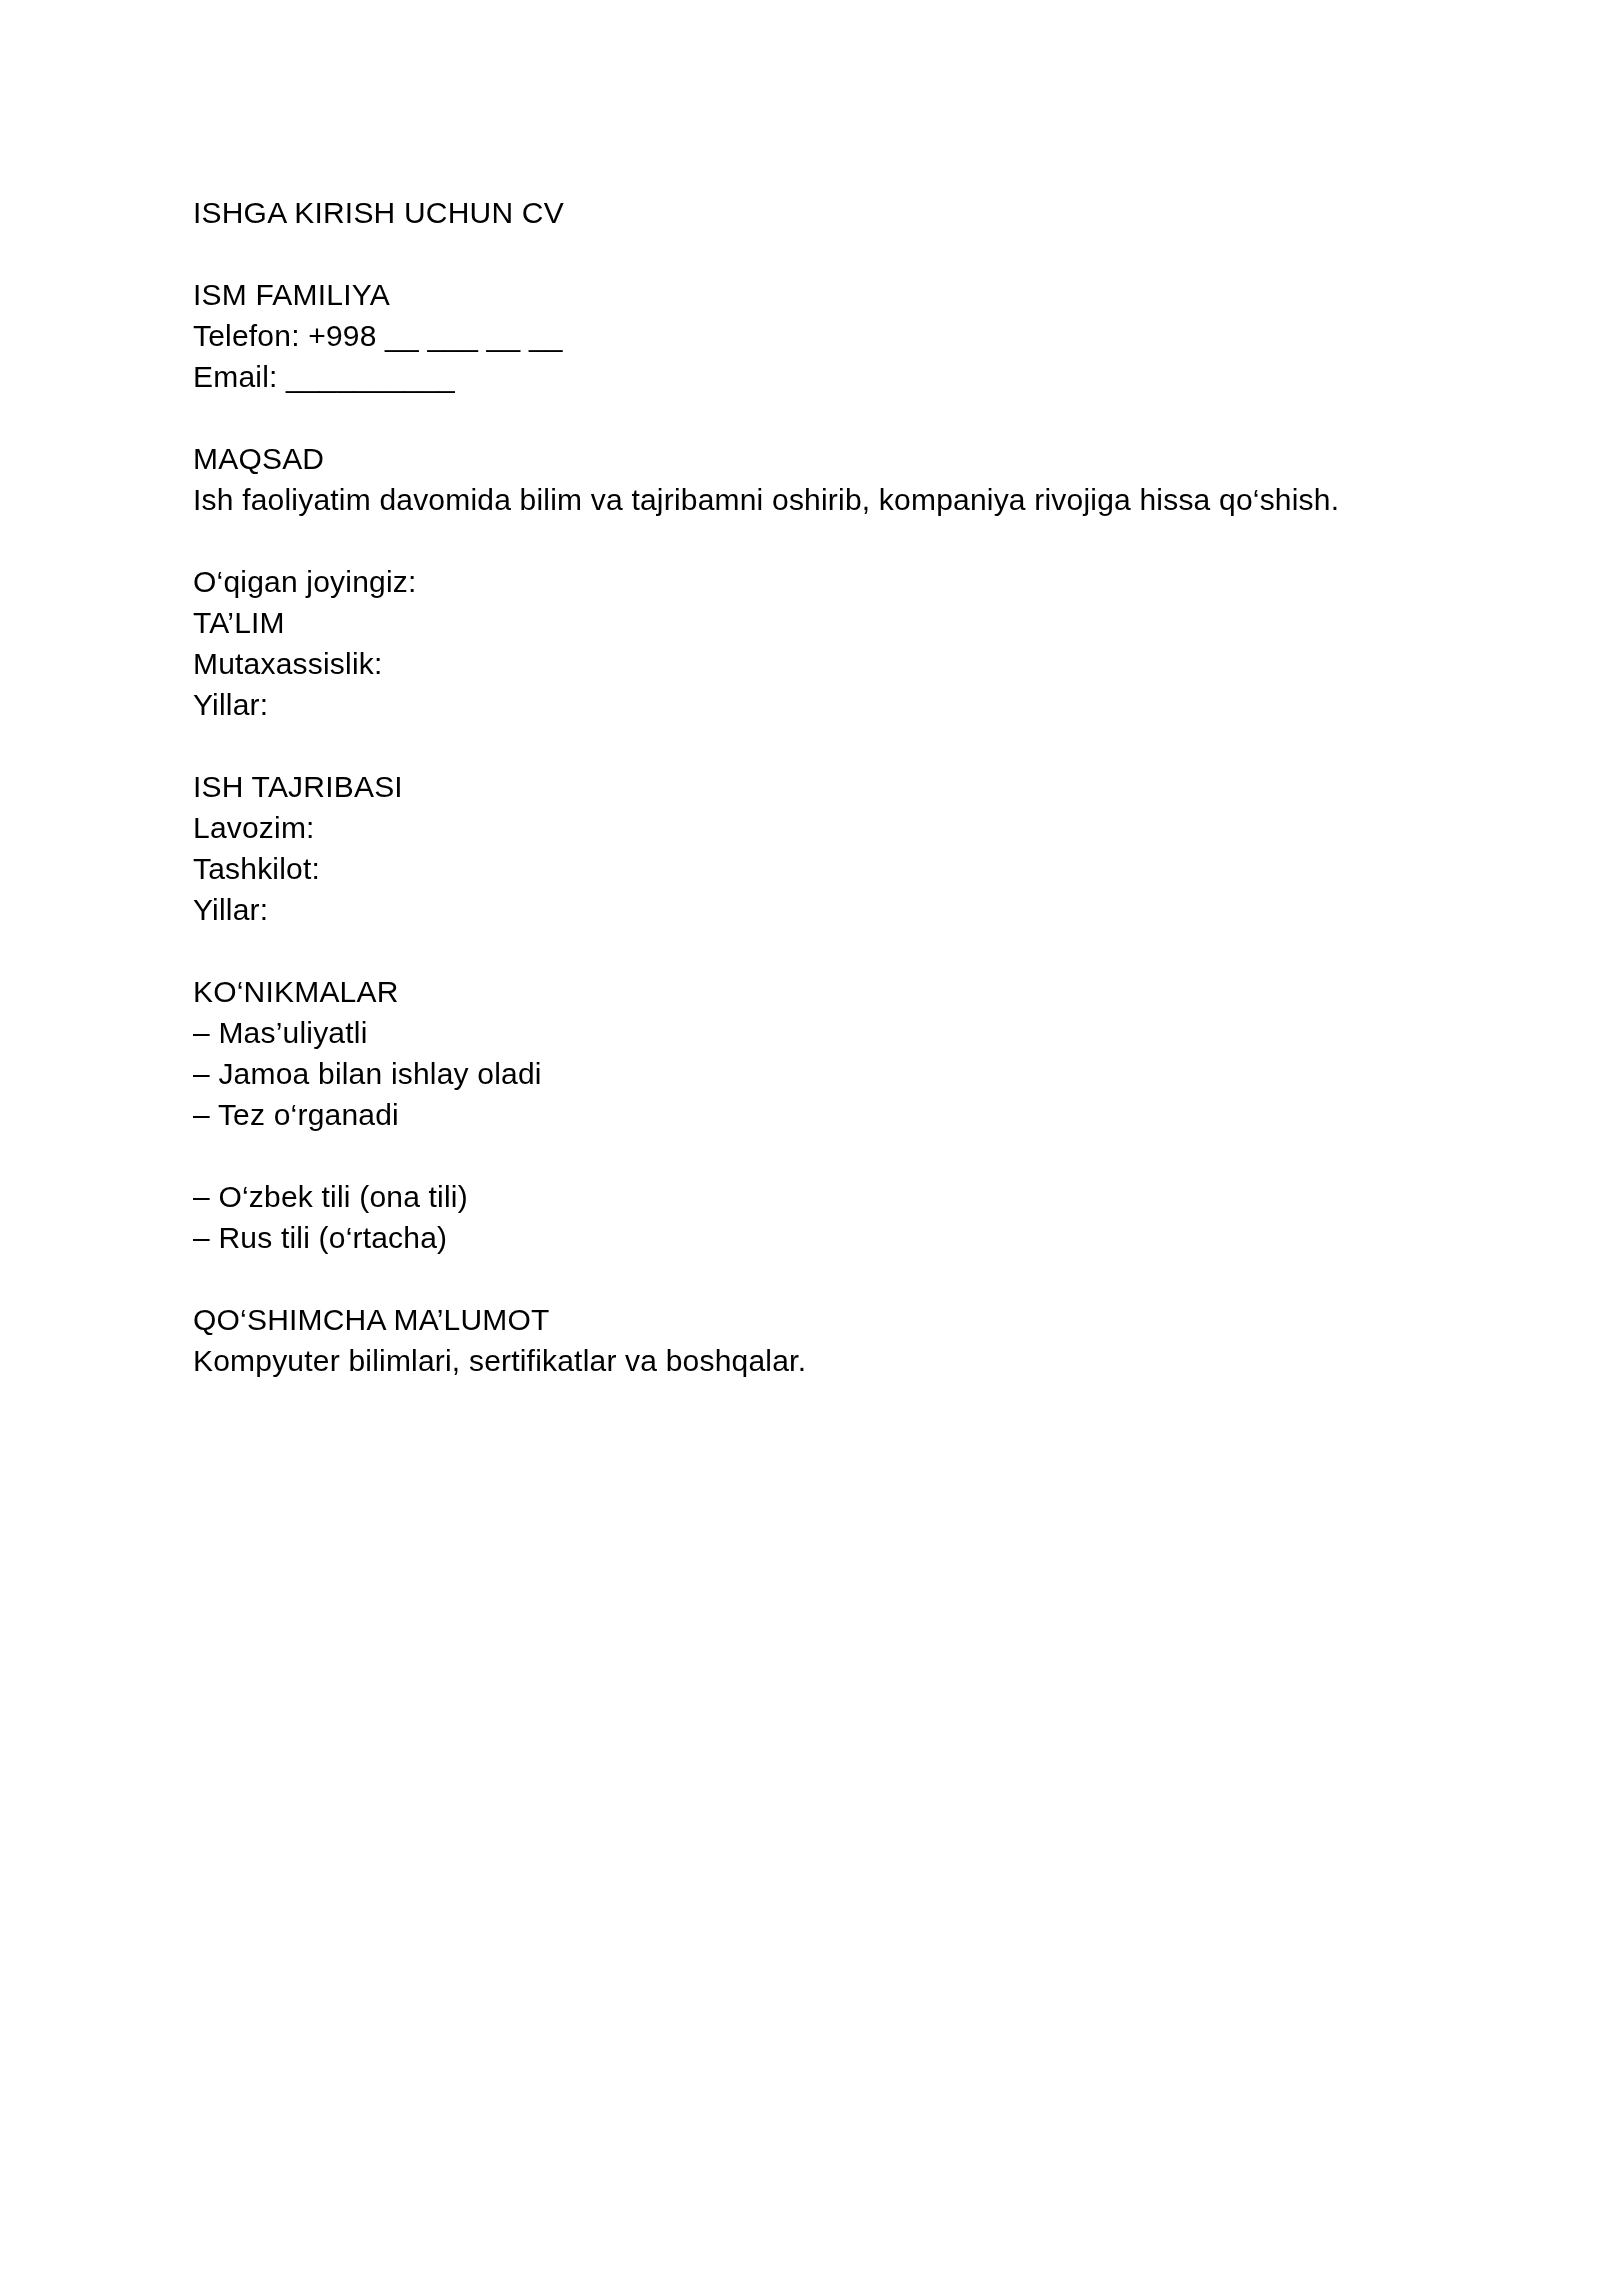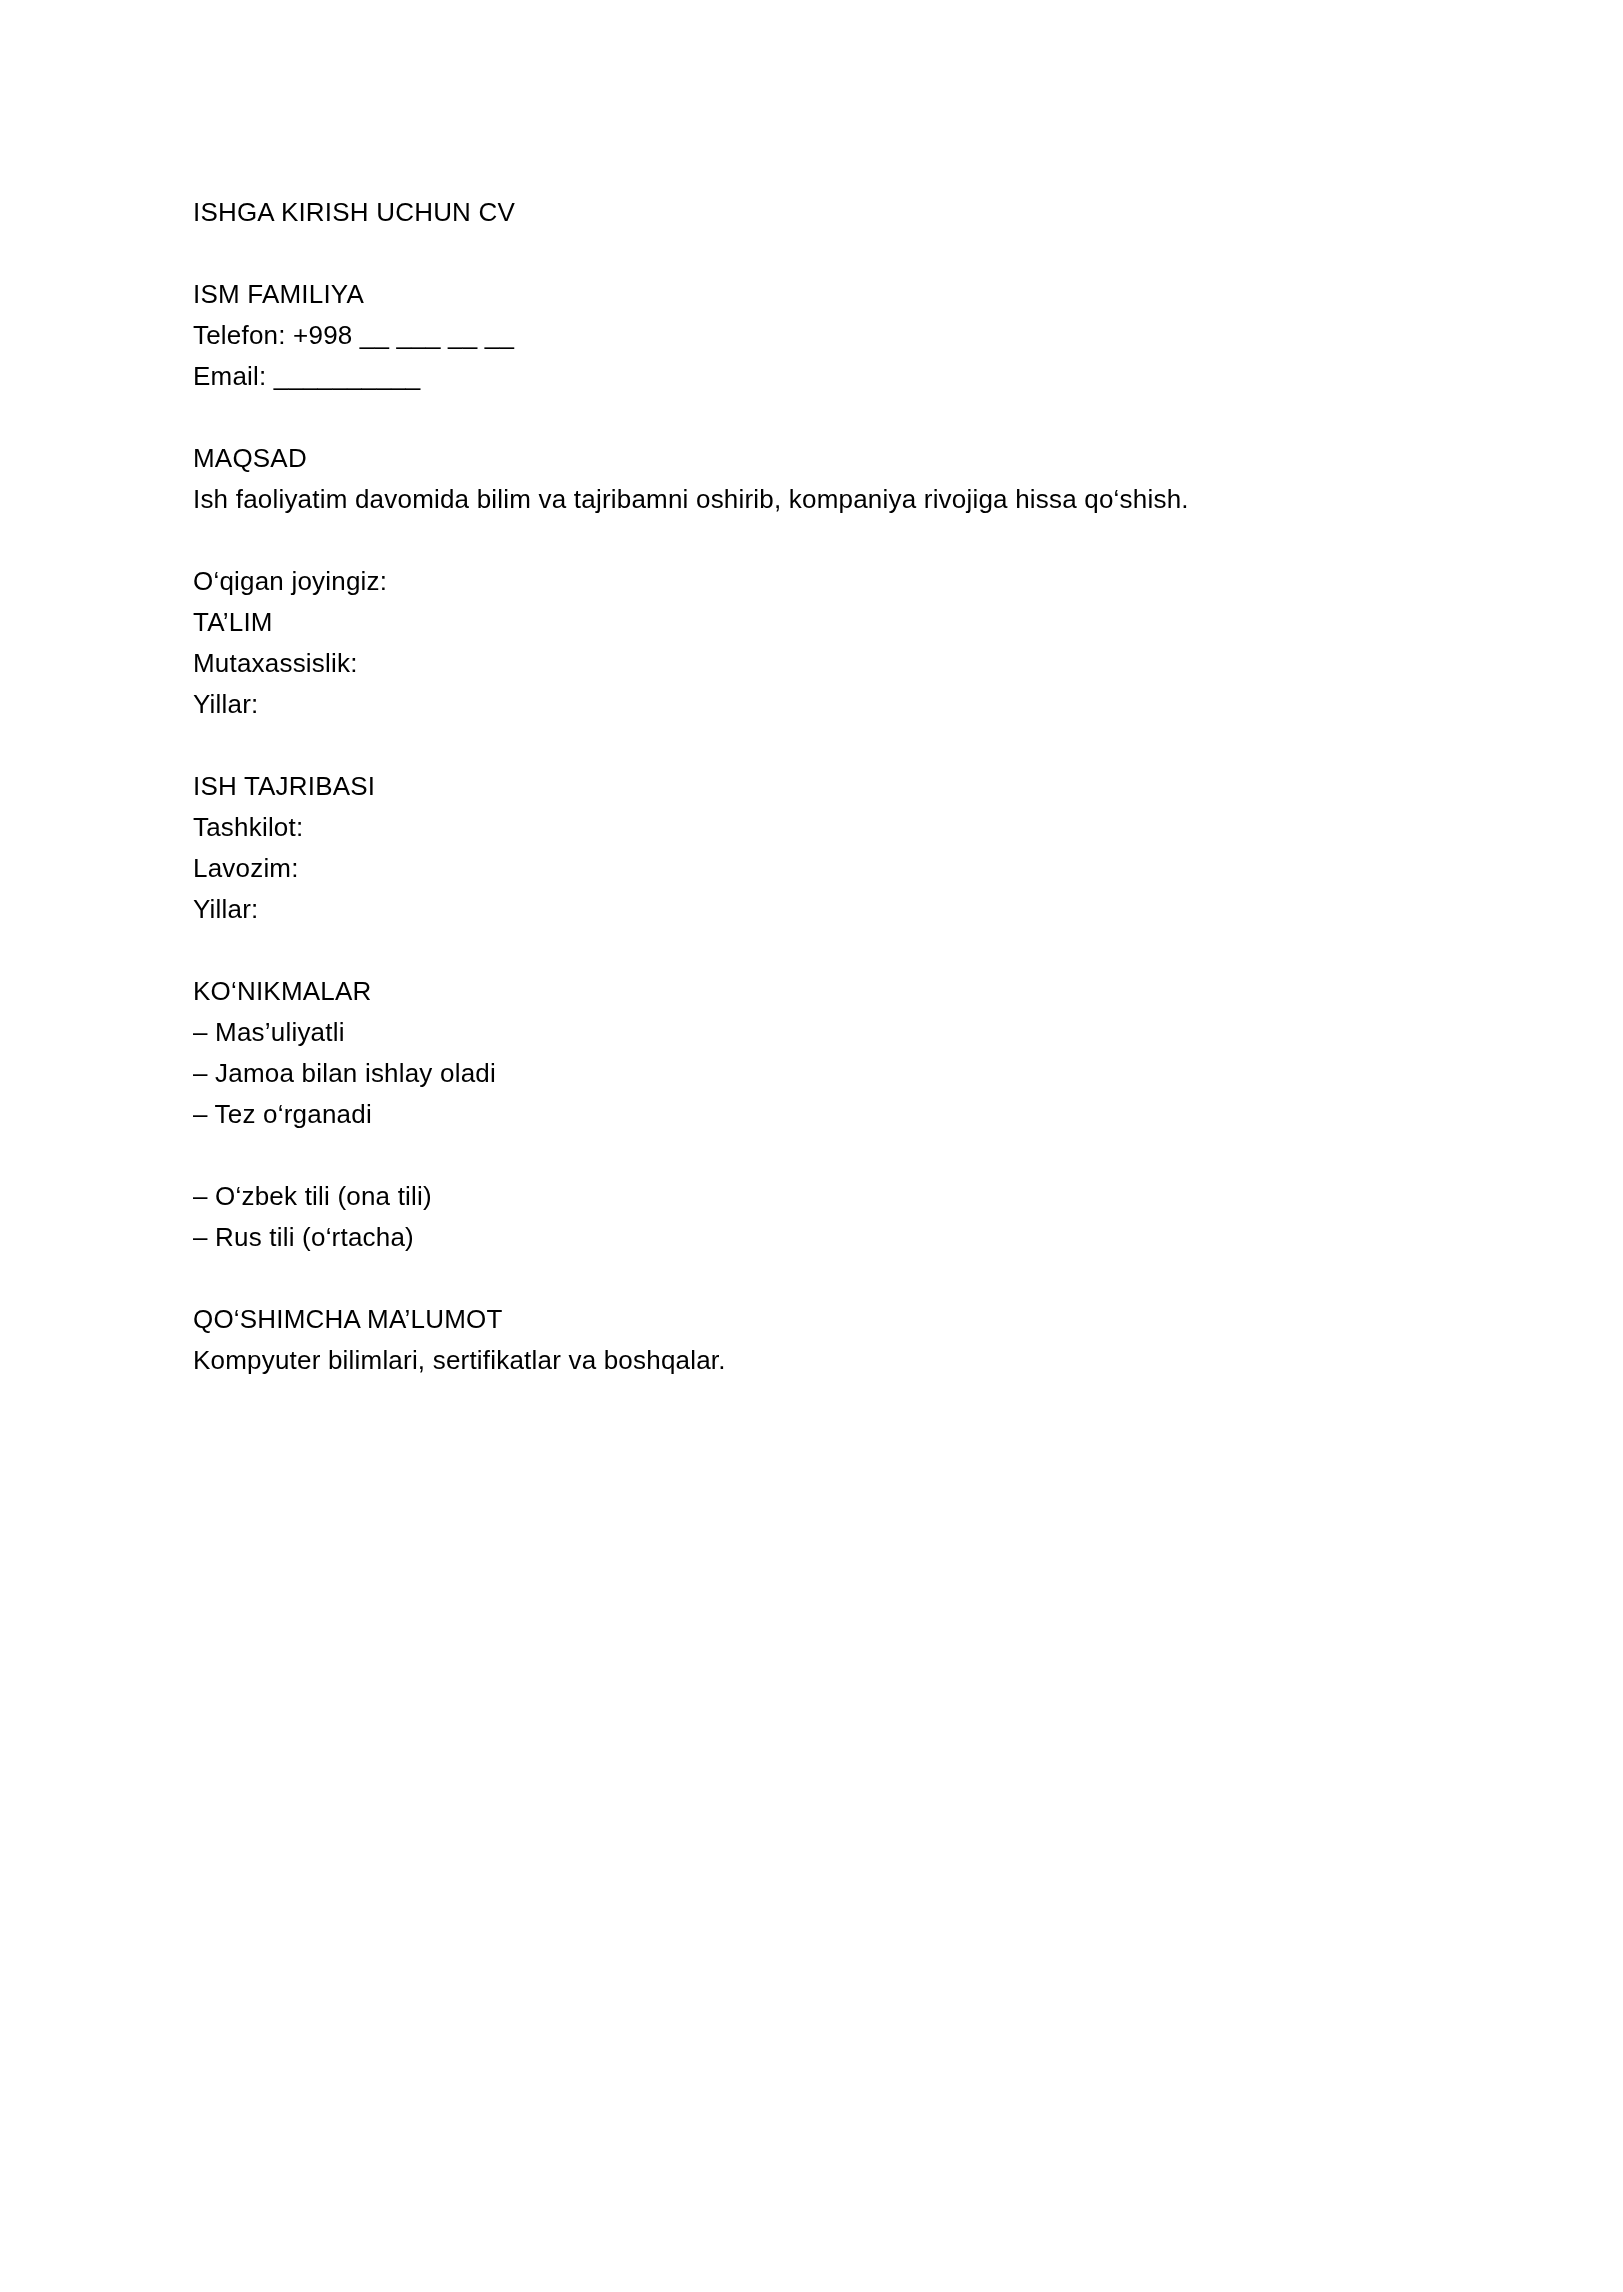--- a/index.html
+++ b/index.html
@@ -13,21 +13,21 @@
     height: 2293px;
     background: #ffffff;
     overflow: hidden;
   }
   .content {
     position: absolute;
     left: 193px;
     top: 192px;
     right: 88px;
     font-family: "Liberation Sans", sans-serif;
-    font-size: 26px;
+    font-size: 30px;
     line-height: 41px;
     font-weight: 400;
     color: #000000;
     letter-spacing: 0.2px;
   }
   .doc-line {
     white-space: nowrap;
     min-height: 41px;
   }
   .section {
@@ -54,22 +54,22 @@
   <div class="doc-line">Ish faoliyatim davomida bilim va tajribamni oshirib, kompaniya rivojiga hissa qo‘shish.</div>
         </section>
         <section class="section">
     <div class="doc-line">O‘qigan joyingiz:</div>
   <div class="doc-line heading">TA’LIM</div>
           <div class="doc-line">Mutaxassislik:</div>
           <div class="doc-line">Yillar:</div>
         </section>
         <section class="section">
     <div class="doc-line heading">ISH TAJRIBASI</div>
-  <div class="doc-line">Tashkilot:</div>
-          <div class="doc-line">Lavozim:</div>
+  <div class="doc-line">Lavozim:</div>
+          <div class="doc-line">Tashkilot:</div>
           <div class="doc-line">Yillar:</div>
         </section>
         <section class="section">
     <div class="doc-line heading">KO‘NIKMALAR</div>
   <div class="doc-line">– Mas’uliyatli</div>
           <div class="doc-line">– Jamoa bilan ishlay oladi</div>
           <div class="doc-line">– Tez o‘rganadi</div>
         </section>
         <section class="section">
   <div class="doc-line">– O‘zbek tili (ona tili)</div>

